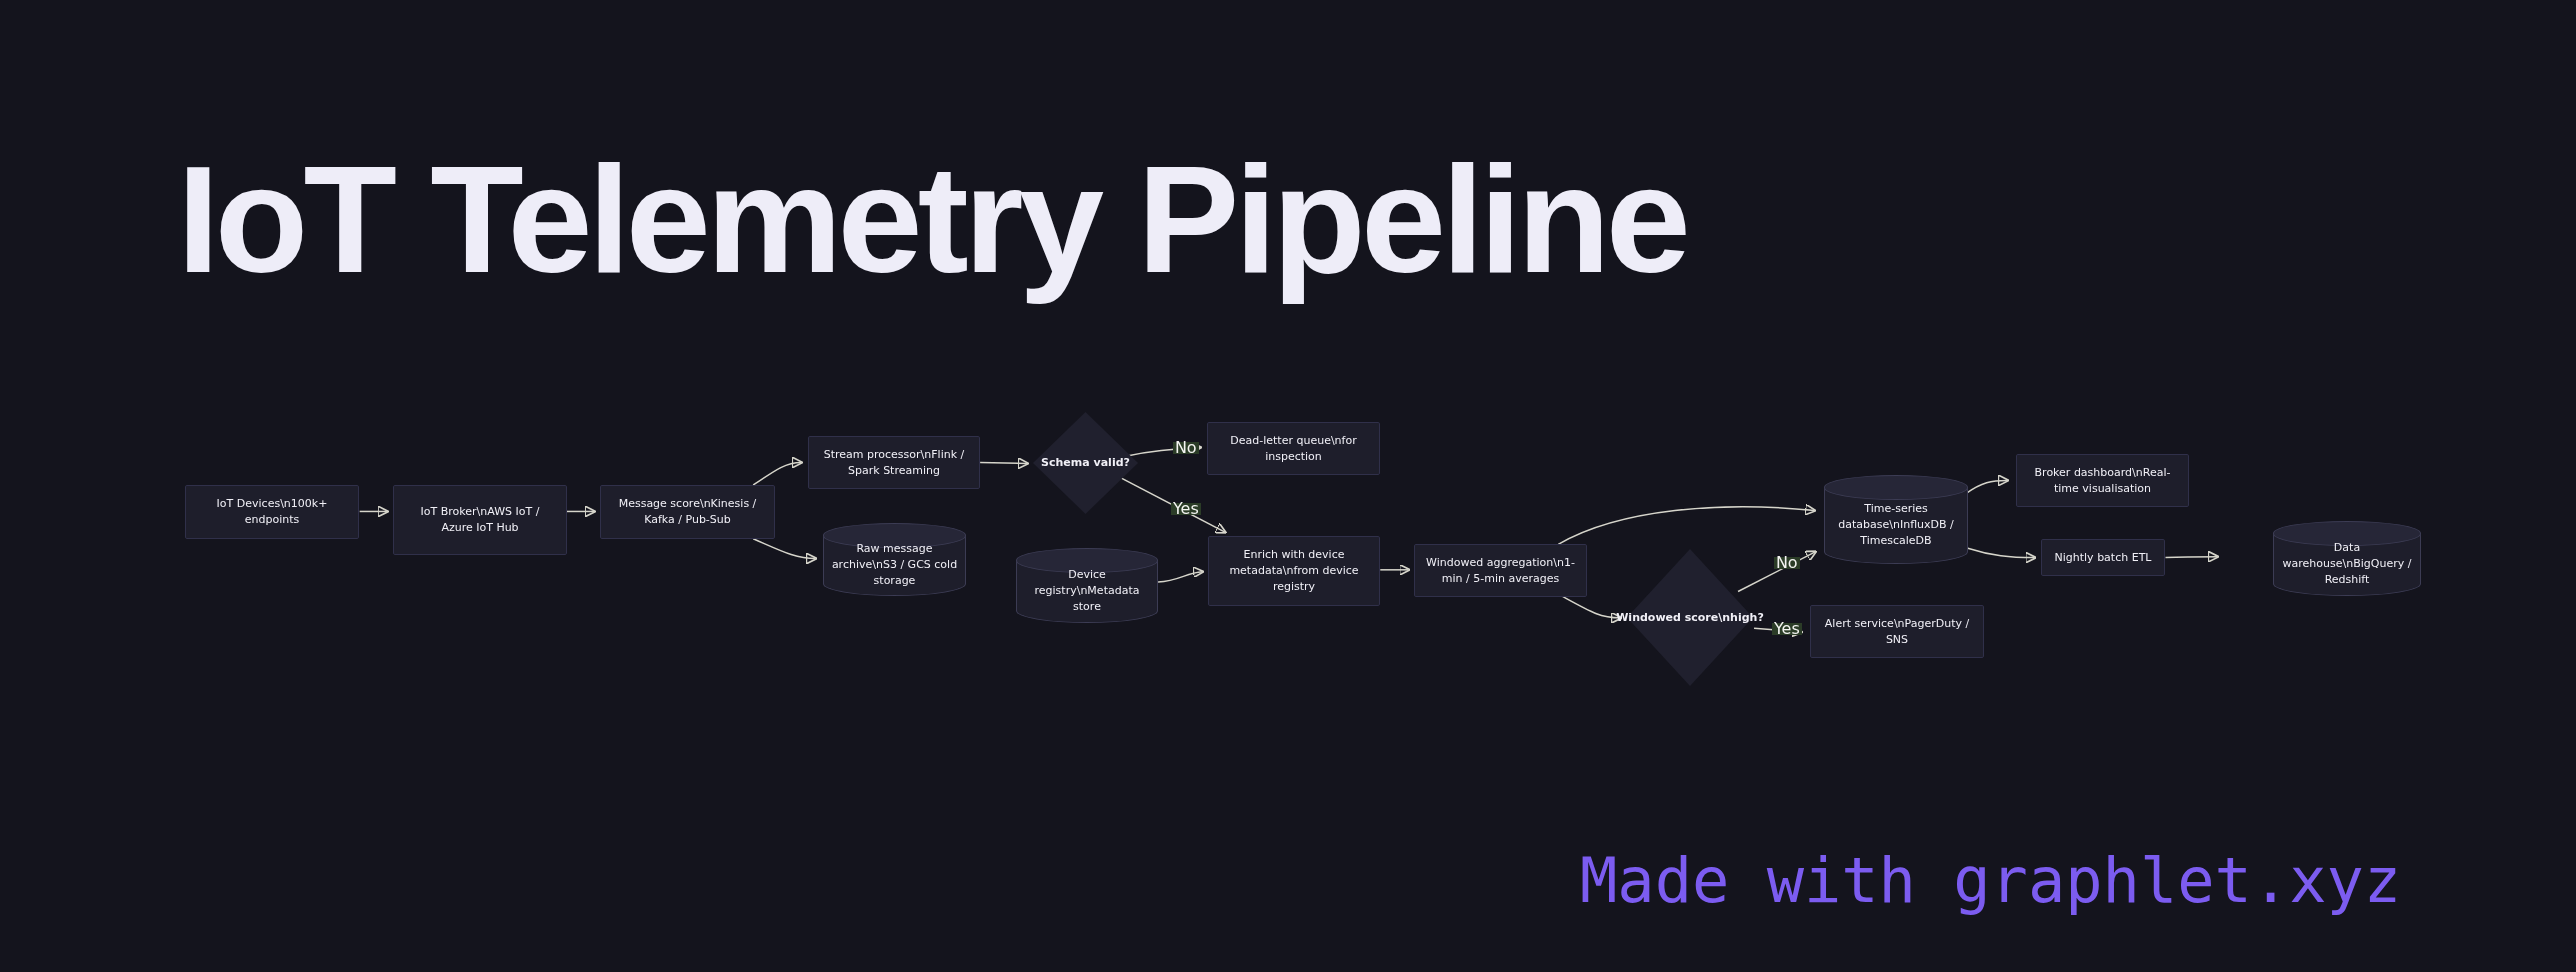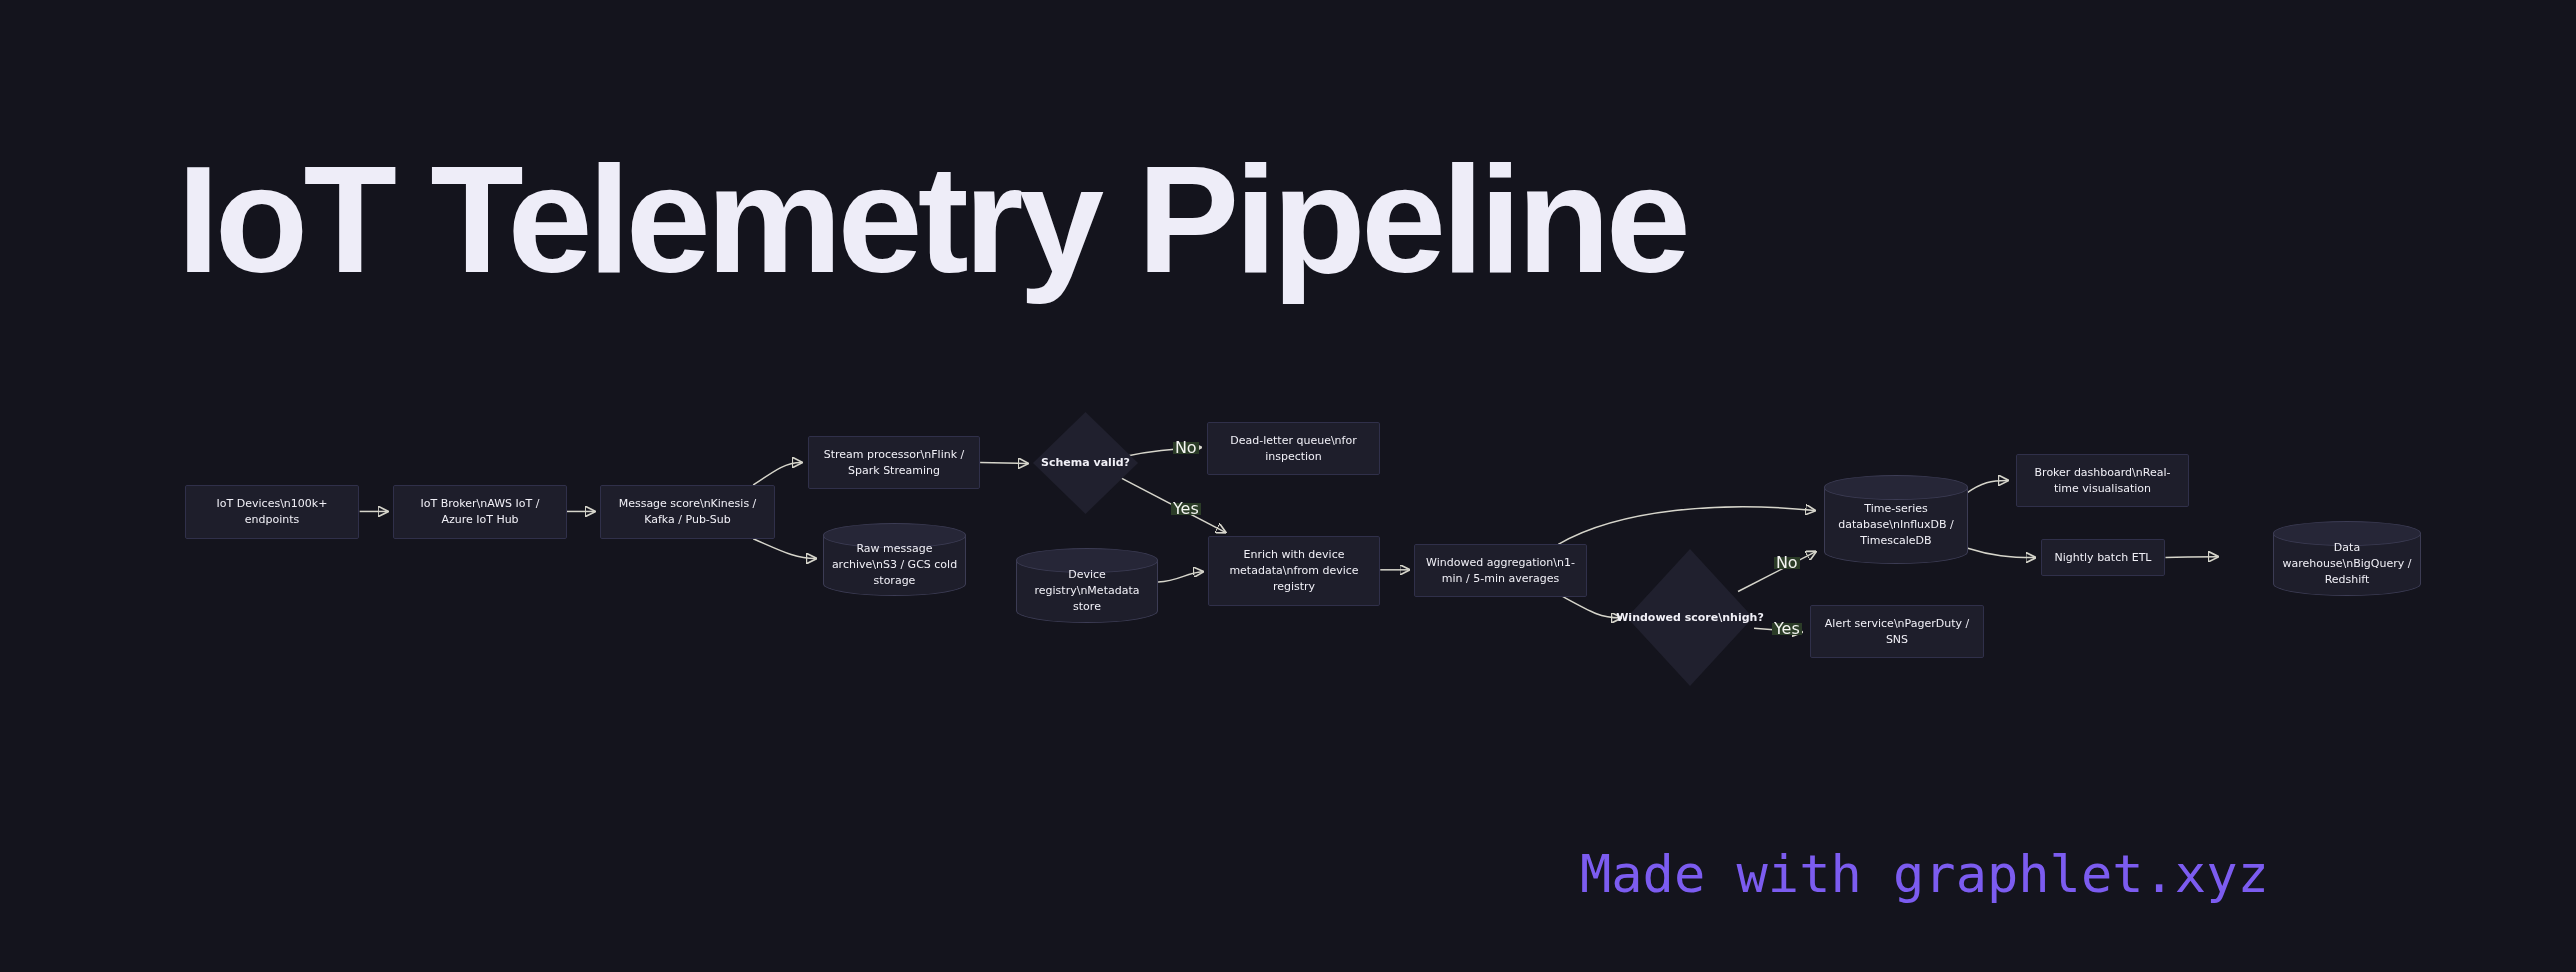--- a/index.html
+++ b/index.html
@@ -27,21 +27,21 @@
     letter-spacing: -4.7px;
     line-height: 1.05;
     color: #eeedf8;
     white-space: nowrap;
   }
   .footer-credit {
     position: absolute;
     left: 1580px;
     top: 844px;
     font-family: "DejaVu Sans Mono", "Liberation Mono", monospace;
-    font-size: 52px;
+    font-size: 62px;
     color: #7c5cf0;
     white-space: nowrap;
   }
   svg.edges {
     position: absolute;
     left: 0; top: 0;
     width: 2576px;
     height: 973px;
     pointer-events: none;
   }
@@ -152,21 +152,21 @@
   </svg>
 
   <div class="edge-badge" style="left:1173px; top:442px;">No</div>
   <div class="edge-badge" style="left:1171px; top:503px;">Yes</div>
   <div class="edge-badge" style="left:1774px; top:557px;">No</div>
   <div class="edge-badge" style="left:1772px; top:623px;">Yes</div>
 
   <div class="node rect" style="left:185px; top:485px; width:174px; height:54px;">
     <span>IoT Devices\n100k+ endpoints</span>
   </div>
-  <div class="node rect" style="left:393px; top:485px; width:174px; height:54px;align-items:center;">
+  <div class="node rect" style="left:393px; top:485px; width:174px; height:70px;align-items:center;">
     <span>IoT Broker\nAWS IoT / Azure IoT Hub</span>
   </div>
   <div class="node rect" style="left:600px; top:485px; width:175px; height:54px;">
     <span>Message score\nKinesis / Kafka / Pub-Sub</span>
   </div>
   <div class="node rect" style="left:808px; top:436px; width:172px; height:53px;">
     <span>Stream processor\nFlink / Spark Streaming</span>
   </div>
   <div class="node rect" style="left:1207px; top:422px; width:173px; height:53px;">
     <span>Dead-letter queue\nfor inspection</span>

